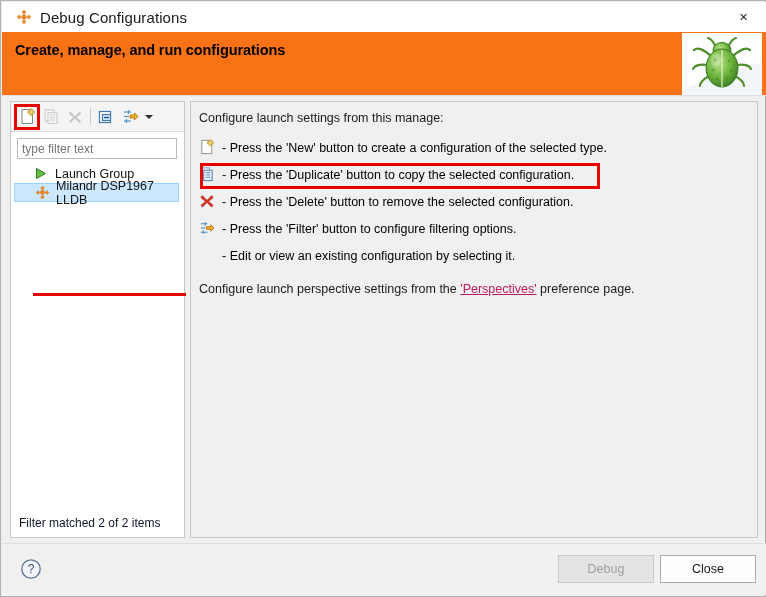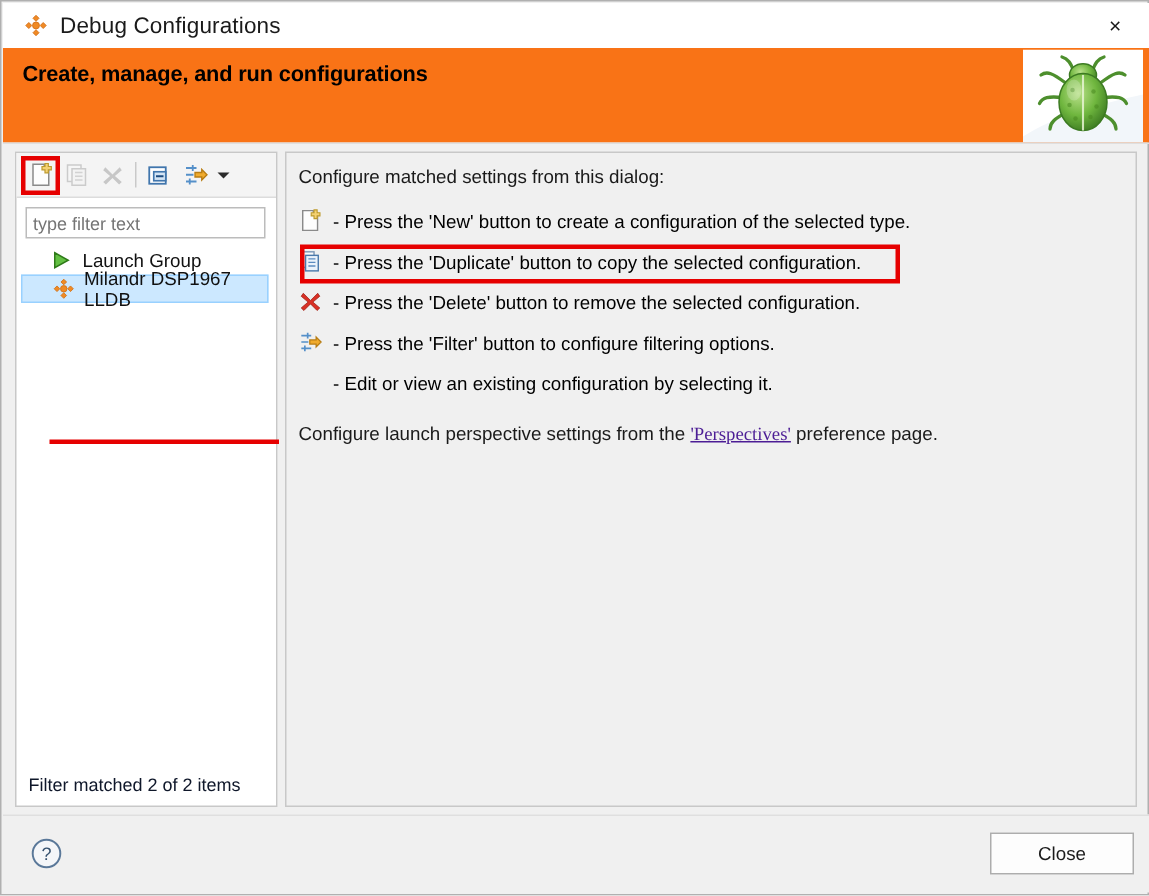--- a/index.html
+++ b/index.html
@@ -185,21 +185,21 @@
     width: 18px; height: 18px;
     margin-right: 5px; flex: none;
     position: relative;
   }
   .rp-row.noicon { padding-left: 23px; }
   .rp-footer {
     position: absolute; left: 8px; top: 180px;
     font-size: 12.5px; color: #1a1a1a;
   }
   .rp-link {
-    color: #4c1d95; text-decoration: underline; cursor: pointer; font-family: Liberation Serif, serif;
+    color: #be185d; text-decoration: underline; cursor: pointer;
   }
 
   .anno-row {
     position: absolute;
     left: 1px; top: 29px;
     width: 400px; height: 26px;
     border: 3px solid #e60000;
     pointer-events: none;
     z-index: 6;
   }
@@ -383,21 +383,21 @@
         </div>
       </div>
 
       <div class="anno-underline"></div>
 
       <div class="filter-status">Filter matched 2 of 2 items</div>
     </div>
 
     <div class="right-pane">
 
-      <div class="rp-intro">Configure matched settings from this dialog:</div>
+      <div class="rp-intro">Configure launch settings from this manage:</div>
 
       <div class="rp-list">
 
         <div class="rp-row">
           <span class="rp-ico">
             <svg width="16" height="16" viewBox="0 0 17 17">
               <path d="M3 1.5 h7.5 l3 3 V15.5 H3 Z" fill="#fdfdfd" stroke="#8a8a8a" stroke-width="1"></path>
               <path d="M10.5 1.5 v3 h3" fill="#e3e3e3" stroke="#8a8a8a" stroke-width="1"></path>
               <path d="M11 1 h2.2 v2 h2 v2.2 h-2 v2 H11 v-2 H9 V3 h2 z" fill="#f5d273" stroke="#bd9a2d" stroke-width=".8"></path>
             </svg>
@@ -458,16 +458,17 @@
     </div>
   </div>
 
   <div class="footer">
     <span class="help-btn">
       <svg width="22" height="22" viewBox="0 0 22 22">
         <circle cx="11" cy="11" r="9.2" fill="#f4f6f9" stroke="#5a7899" stroke-width="1.3"></circle>
         <text x="11" y="15.4" text-anchor="middle" font-size="12" font-family="Liberation Sans, sans-serif" fill="#34506e">?</text>
       </svg>
     </span>
+    <button class="btn btn-debug disabled" disabled="">Debug</button>
     <button class="btn btn-close">Close</button>
   </div>
 
 </div>
 
 </body></html>

